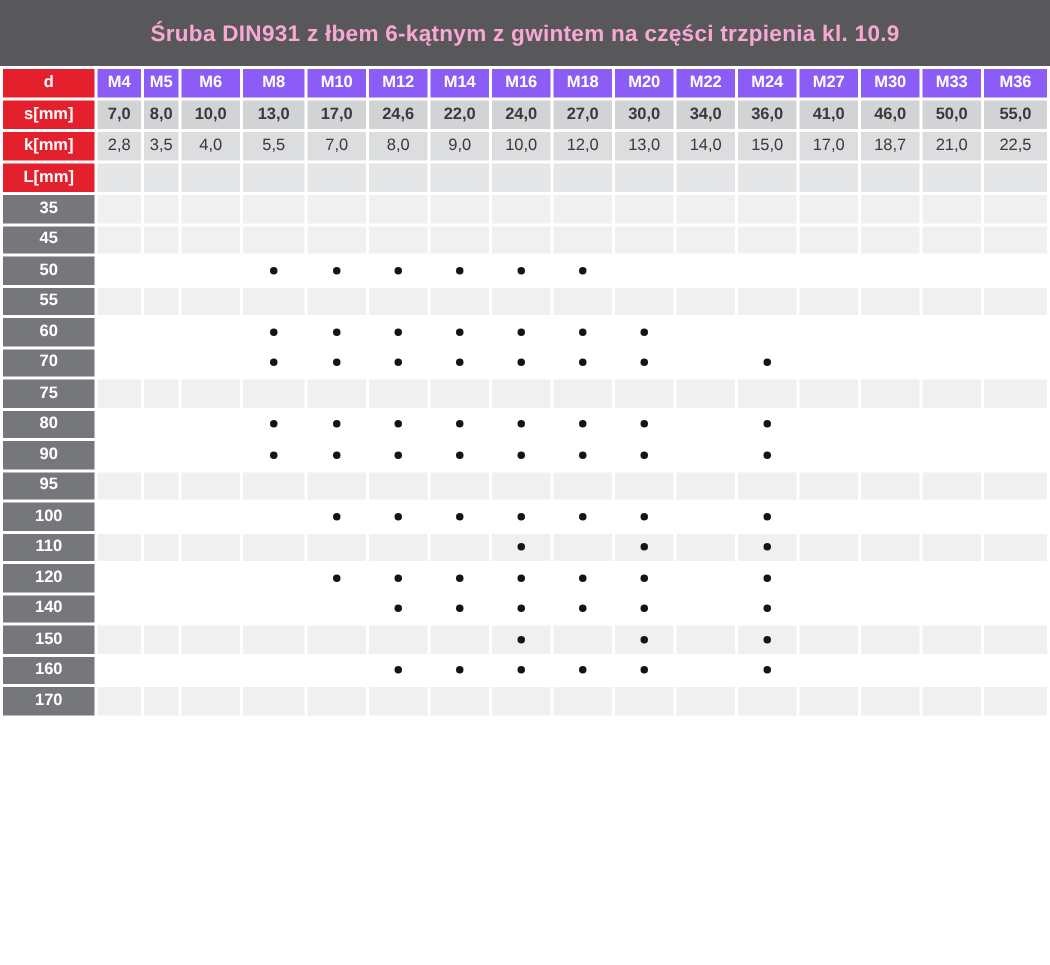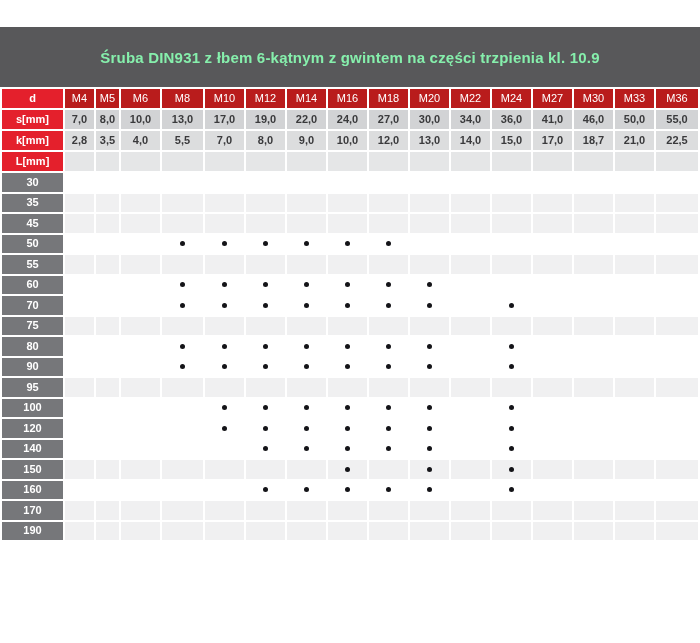--- a/index.html
+++ b/index.html
@@ -8,30 +8,29 @@
     background: #ffffff;
     font-family: "Liberation Sans", sans-serif;
   }
   .page {
     width: 700px;
     height: 643px;
     overflow: hidden;
     background: #ffffff;
   }
   .title-bar {
-    height: 60px;
+    height: 44px;
     background: #58585a;
-    color: #86efac;
+    color: #f9a8d4;
     display: flex;
     align-items: center;
     justify-content: center;
     font-size: 15px;
     font-weight: 600;
     letter-spacing: 0.2px;
-    margin-top: 27px;
   }
   table.din {
     border-collapse: separate;
     border-spacing: 2px;
     table-layout: fixed;
     width: 700px;
   }
   table.din th, table.din td {
     padding: 0;
     margin: 0;
@@ -44,26 +43,26 @@
   }
   tr.hdr th, tr.hdr td { height: 19px; }
   tr.len { }
   tr.len th, tr.len td { height: 18.5px; }
   .corner-cell, .spec-label {
     background: #e4202c;
     color: #ffffff;
     font-weight: 600;
   }
   .col-head {
-    background: #b91c1c;
+    background: #8b5cf6;
     color: #ffffff;
-    font-weight: 400;
+    font-weight: 700;
   }
   .spec-s .val { background: #d2d3d5; color: #3a3a3c; font-weight: 600; }
-  .spec-k .val { background: #dcddde; color: #3a3a3c; font-weight: 700; }
+  .spec-k .val { background: #dcddde; color: #3a3a3c; font-weight: 400; }
   .spec-l .val { background: #e5e6e7; }
   .len-label {
     background: #76777a;
     color: #ffffff;
     font-weight: 600;
   }
   tr.row-white td.data { background: #ffffff; }
   tr.row-gray  td.data { background: #f0f0f1; }
   .dot {
     width: 5px;
@@ -118,21 +117,21 @@
           <th class="col-head">M33</th>
           <th class="col-head">M36</th>
         </tr>
         <tr class="hdr spec-s">
           <th class="spec-label">s[mm]</th>
           <td class="val">7,0</td>
           <td class="val">8,0</td>
           <td class="val">10,0</td>
           <td class="val">13,0</td>
           <td class="val">17,0</td>
-          <td class="val">19,0</td>
+          <td class="val">24,6</td>
           <td class="val">22,0</td>
           <td class="val">24,0</td>
           <td class="val">27,0</td>
           <td class="val">30,0</td>
           <td class="val">34,0</td>
           <td class="val">36,0</td>
           <td class="val">41,0</td>
           <td class="val">46,0</td>
           <td class="val">50,0</td>
           <td class="val">55,0</td>
@@ -170,39 +169,20 @@
           <td class="val"></td>
           <td class="val"></td>
           <td class="val"></td>
           <td class="val"></td>
           <td class="val"></td>
           <td class="val"></td>
           <td class="val"></td>
         </tr>
       </thead>
     <tbody>
-        <tr class="len row-white">
-          <th class="len-label">30</th>
-          <td class="data"></td>
-          <td class="data"></td>
-          <td class="data"></td>
-          <td class="data"></td>
-          <td class="data"></td>
-          <td class="data"></td>
-          <td class="data"></td>
-          <td class="data"></td>
-          <td class="data"></td>
-          <td class="data"></td>
-          <td class="data"></td>
-          <td class="data"></td>
-          <td class="data"></td>
-          <td class="data"></td>
-          <td class="data"></td>
-          <td class="data"></td>
-        </tr>
         <tr class="len row-gray">
           <th class="len-label">35</th>
           <td class="data"></td>
           <td class="data"></td>
           <td class="data"></td>
           <td class="data"></td>
           <td class="data"></td>
           <td class="data"></td>
           <td class="data"></td>
           <td class="data"></td>
@@ -486,20 +466,45 @@
           </td>
           <td class="data"></td>
           <td class="data">
             <div class="dot"></div>
           </td>
           <td class="data"></td>
           <td class="data"></td>
           <td class="data"></td>
           <td class="data"></td>
         </tr>
+        <tr class="len row-gray">
+          <th class="len-label">110</th>
+          <td class="data"></td>
+          <td class="data"></td>
+          <td class="data"></td>
+          <td class="data"></td>
+          <td class="data"></td>
+          <td class="data"></td>
+          <td class="data"></td>
+          <td class="data">
+            <div class="dot"></div>
+          </td>
+          <td class="data"></td>
+          <td class="data">
+            <div class="dot"></div>
+          </td>
+          <td class="data"></td>
+          <td class="data">
+            <div class="dot"></div>
+          </td>
+          <td class="data"></td>
+          <td class="data"></td>
+          <td class="data"></td>
+          <td class="data"></td>
+        </tr>
         <tr class="len row-white">
           <th class="len-label">120</th>
           <td class="data"></td>
           <td class="data"></td>
           <td class="data"></td>
           <td class="data"></td>
           <td class="data">
             <div class="dot"></div>
           </td>
           <td class="data">
@@ -608,39 +613,20 @@
           <td class="data">
             <div class="dot"></div>
           </td>
           <td class="data"></td>
           <td class="data"></td>
           <td class="data"></td>
           <td class="data"></td>
         </tr>
         <tr class="len row-gray">
           <th class="len-label">170</th>
-          <td class="data"></td>
-          <td class="data"></td>
-          <td class="data"></td>
-          <td class="data"></td>
-          <td class="data"></td>
-          <td class="data"></td>
-          <td class="data"></td>
-          <td class="data"></td>
-          <td class="data"></td>
-          <td class="data"></td>
-          <td class="data"></td>
-          <td class="data"></td>
-          <td class="data"></td>
-          <td class="data"></td>
-          <td class="data"></td>
-          <td class="data"></td>
-        </tr>
-        <tr class="len row-gray">
-          <th class="len-label">190</th>
           <td class="data"></td>
           <td class="data"></td>
           <td class="data"></td>
           <td class="data"></td>
           <td class="data"></td>
           <td class="data"></td>
           <td class="data"></td>
           <td class="data"></td>
           <td class="data"></td>
           <td class="data"></td>

